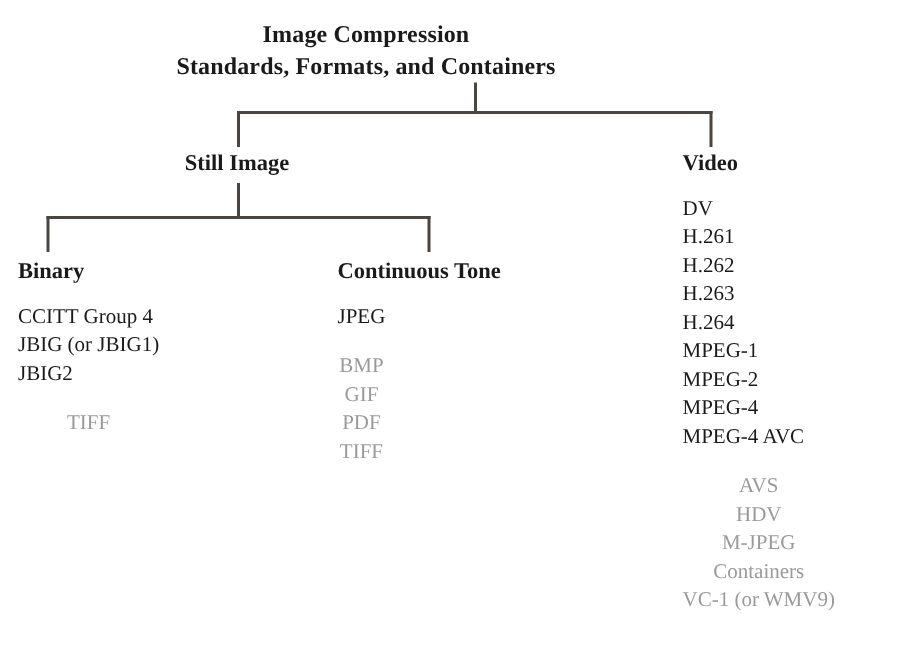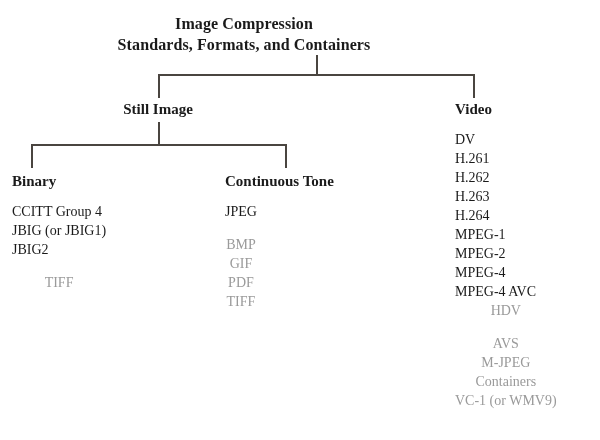--- a/index.html
+++ b/index.html
@@ -120,20 +120,20 @@
   <div class="item-list" style="left:455px; top:130px;">
       <div class="item">DV</div>
       <div class="item">H.261</div>
       <div class="item">H.262</div>
       <div class="item">H.263</div>
       <div class="item">H.264</div>
       <div class="item">MPEG-1</div>
       <div class="item">MPEG-2</div>
       <div class="item">MPEG-4</div>
       <div class="item">MPEG-4 AVC</div>
+      <div class="item muted spaced">AVS</div>
       <div class="item muted">HDV</div>
-      <div class="item muted spaced">AVS</div>
       <div class="item muted">M-JPEG</div>
       <div class="item muted">Containers</div>
       <div class="item muted">VC-1 (or WMV9)</div>
     </div>
 
 </div>
 
 </body></html>

